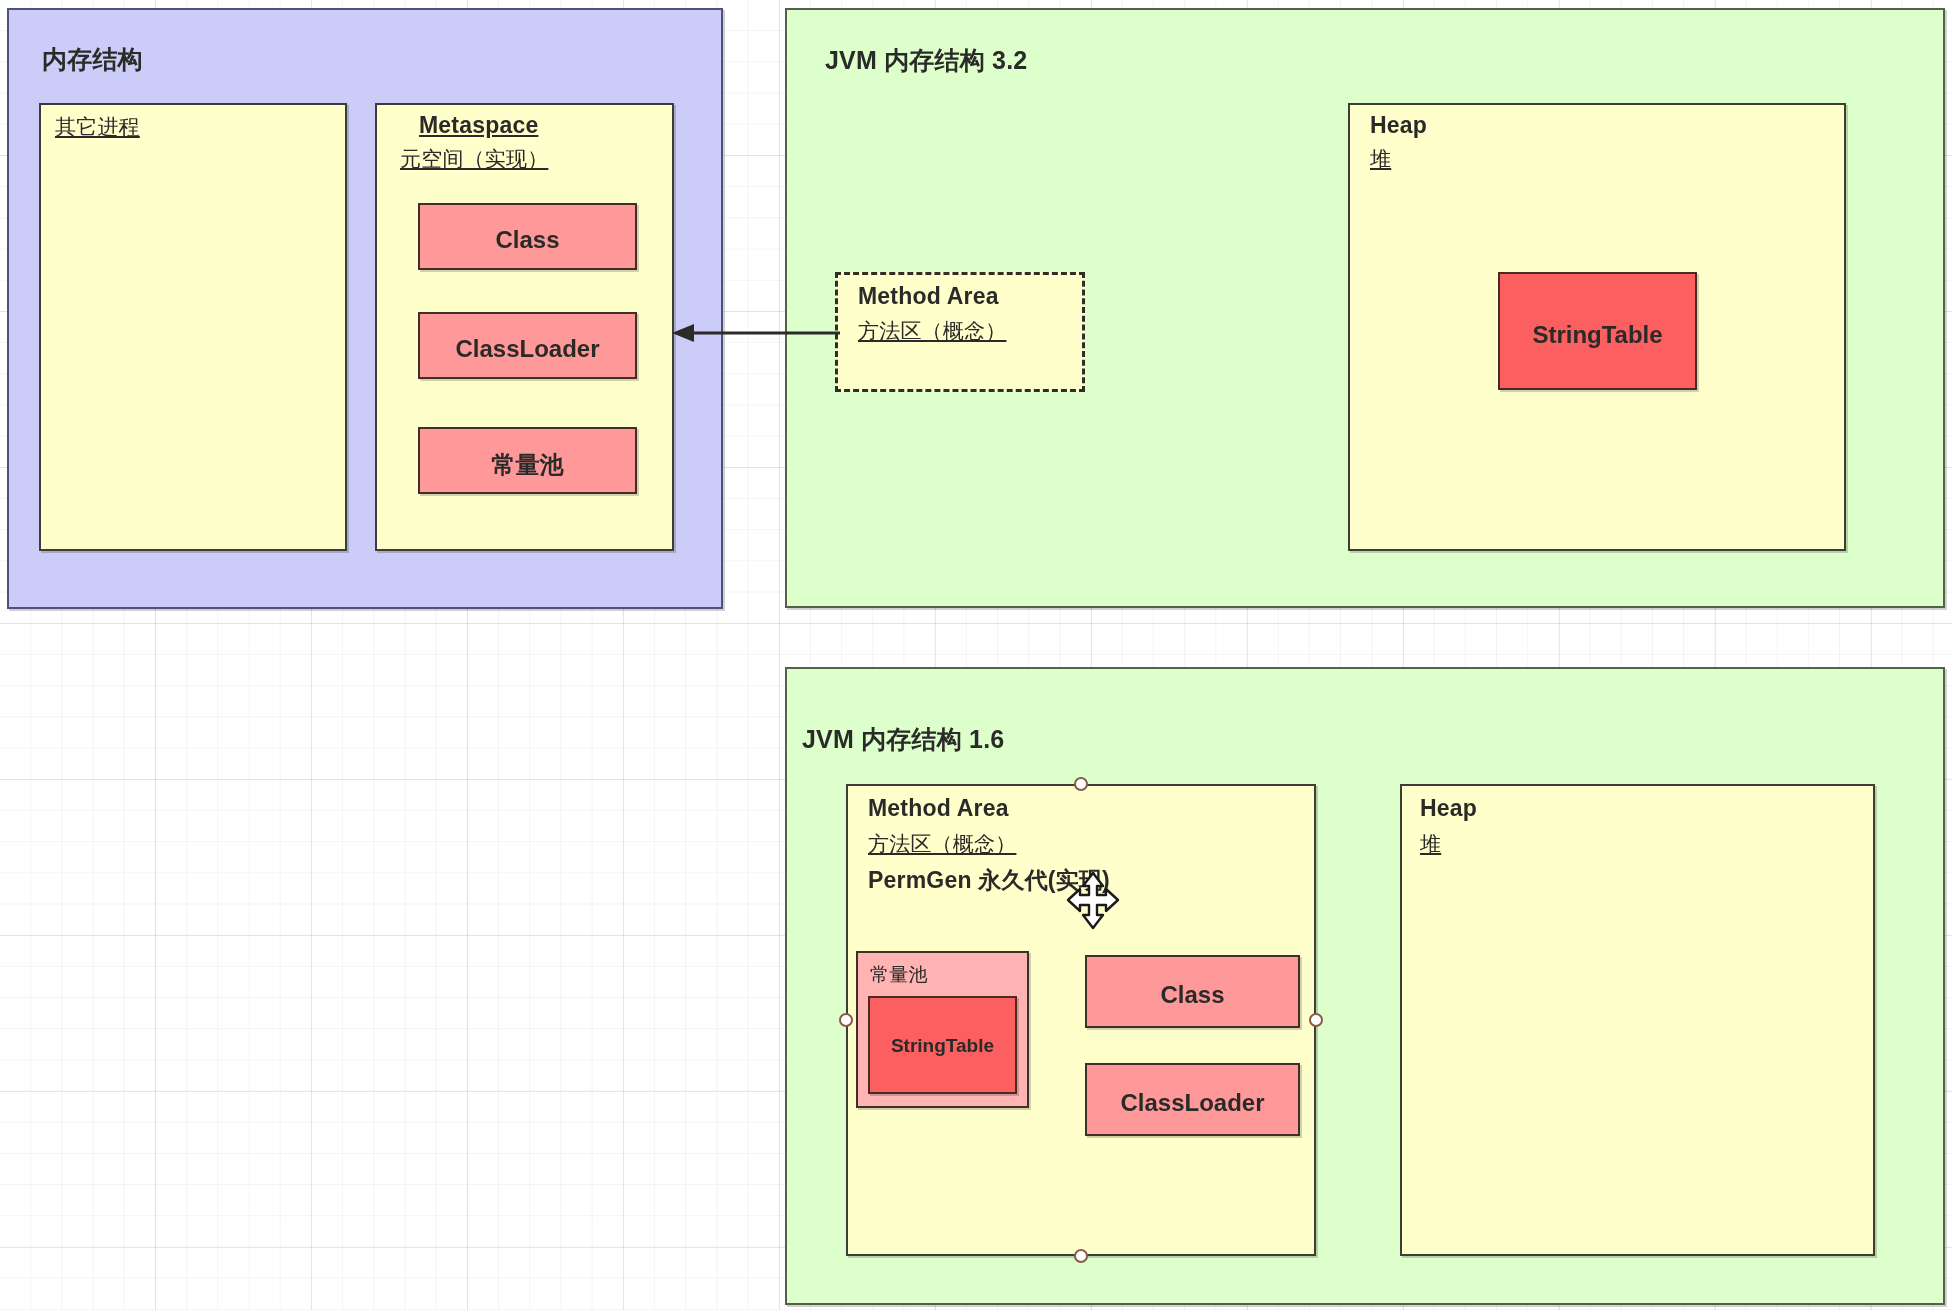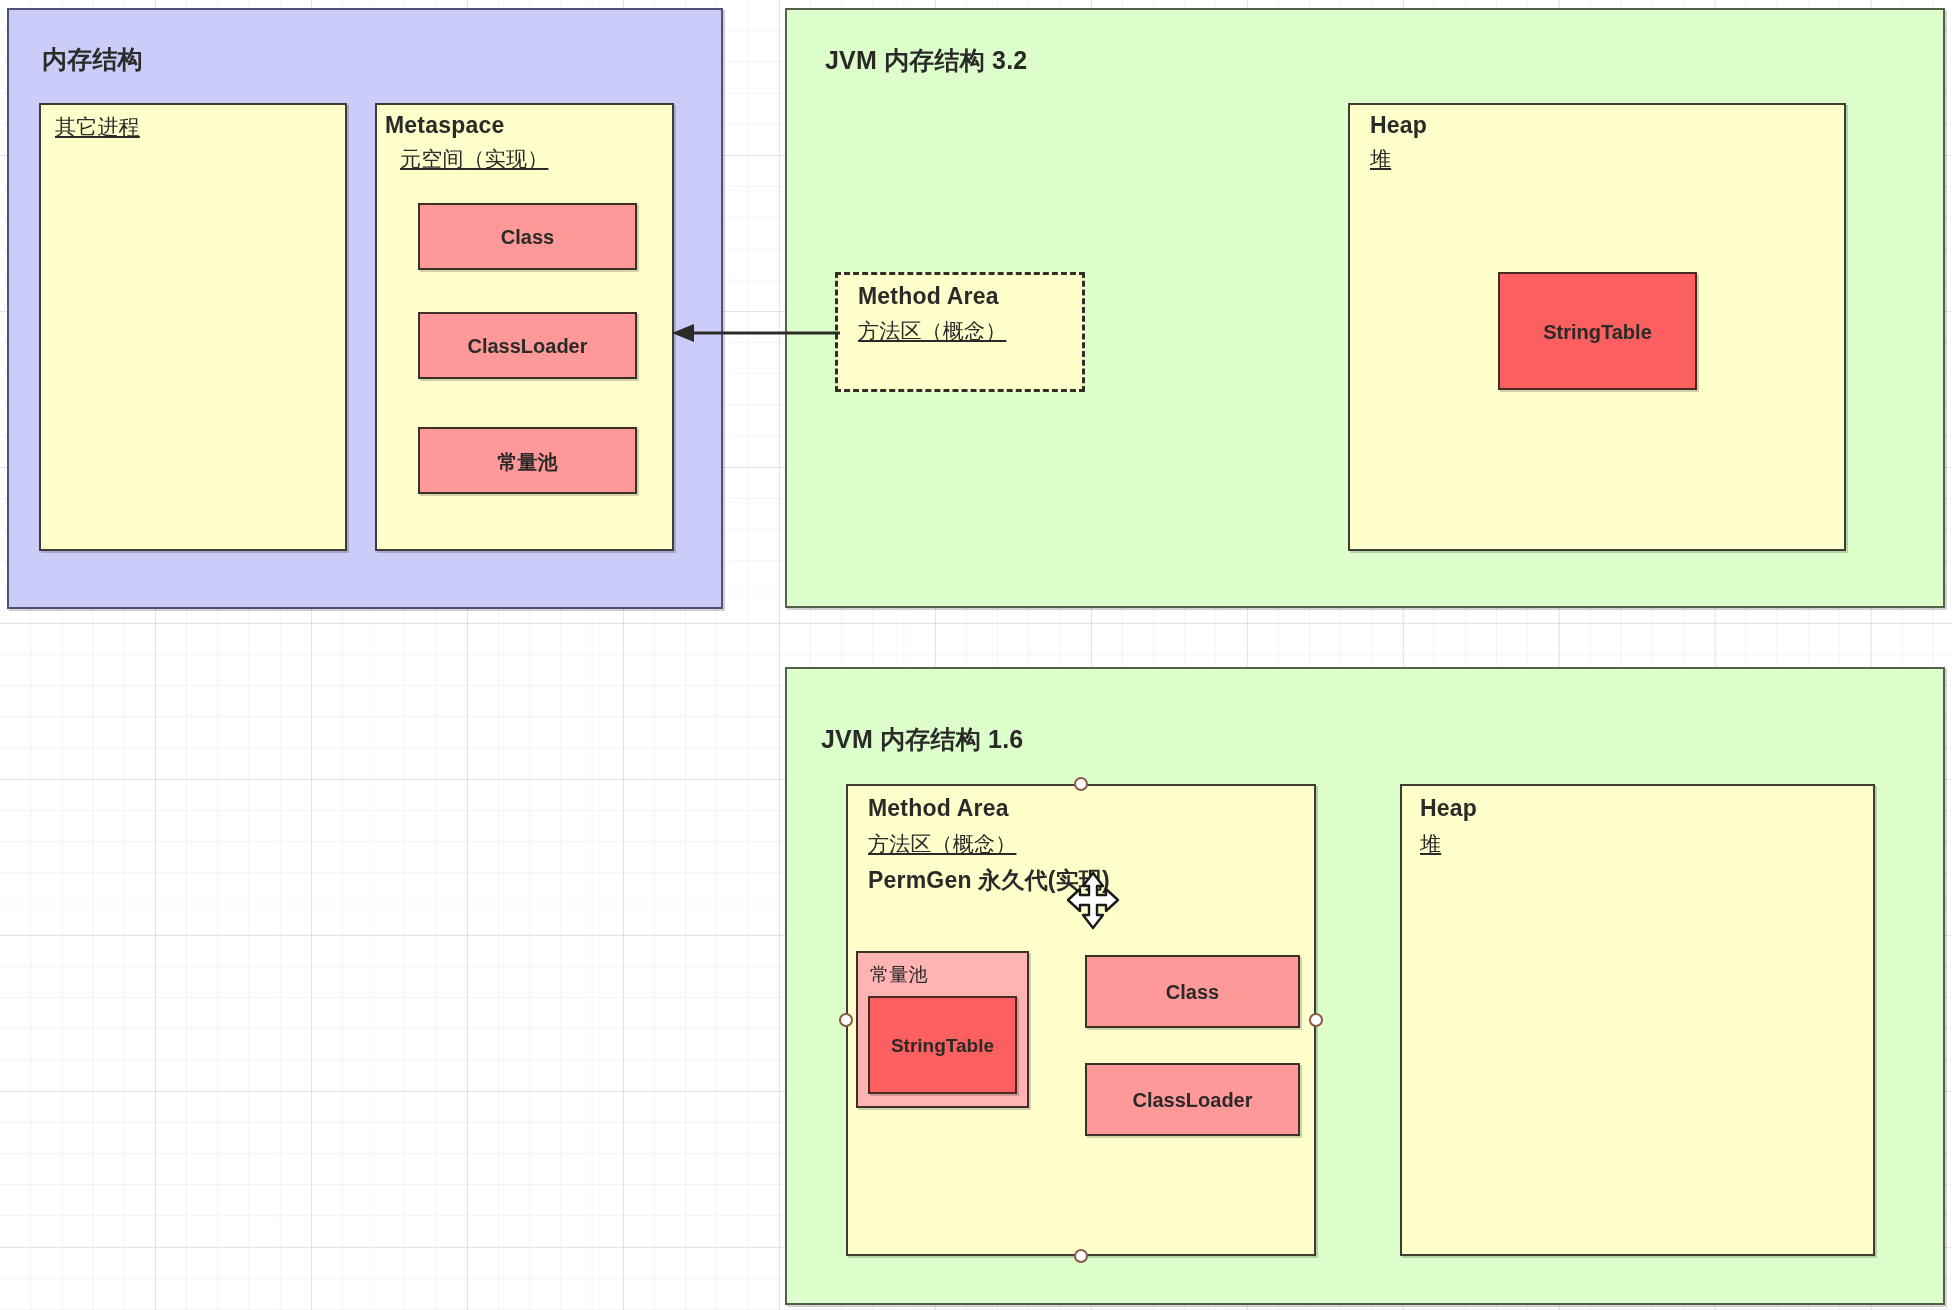--- a/index.html
+++ b/index.html
@@ -48,21 +48,21 @@
     text-decoration: underline;
   }
   .sub-cn {
     font-size: 19px;
     font-weight: normal;
   }
   .chip-txt {
     position: absolute;
     left: 0; right: 0;
     text-align: center;
-    font-size: 20px;
+    font-size: 24px;
     font-weight: bold;
     color: #2a2a28;
   }
   .purple   { background: #ccccf9; border-color: #50507a; }
   .green    { background: #ddffcc; border-color: #55604a; }
   .cream    { background: #ffffcc; border-color: #3d3d36; }
   .pink     { background: #ff9999; border-color: #3d3029; }
   .pinklite { background: #ffb3b3; border-color: #3d3029; }
   .red      { background: #fb5f5f; border-color: #4a2a25; }
   .dashed {
@@ -88,21 +88,21 @@
 <div id="canvas">
 
   <div class="box purple" style="left:7px; top:8px; width:716px; height:601px;">
   </div>
   <div class="lbl title-cn" style="left:42px; top:43px;">内存结构</div>
 
   <div class="box cream" style="left:39px; top:103px; width:308px; height:448px;"></div>
   <div class="lbl hdr-cn" style="left:55px; top:113px;">其它进程</div>
 
   <div class="box cream" style="left:375px; top:103px; width:299px; height:448px;"></div>
-  <div class="lbl hdr-en" style="left:385px; top:112px;">Metaspace</div>
+  <div class="lbl hdr-en" style="left:419px; top:112px;text-decoration:underline;">Metaspace</div>
   <div class="lbl hdr-cn" style="left:400px; top:145px;">元空间（实现）</div>
 
   <div class="box pink" style="left:418px; top:203px; width:219px; height:67px;">
     <span class="chip-txt" style="top:21px;">Class</span>
   </div>
 
   <div class="box pink" style="left:418px; top:312px; width:219px; height:67px;">
     <span class="chip-txt" style="top:21px;">ClassLoader</span>
   </div>
 
@@ -124,21 +124,21 @@
 
   <div class="box cream" style="left:1348px; top:103px; width:498px; height:448px;"></div>
   <div class="lbl hdr-en" style="left:1370px; top:112px;">Heap</div>
   <div class="lbl hdr-cn" style="left:1370px; top:145px;">堆</div>
 
   <div class="box red" style="left:1498px; top:272px; width:199px; height:118px;">
     <span class="chip-txt" style="top:47px;">StringTable</span>
   </div>
 
   <div class="box green" style="left:785px; top:667px; width:1160px; height:638px;"></div>
-  <div class="lbl title-cn" style="left:821px; top:723px;">JVM 内存结构 1.6</div>
+  <div class="lbl title-cn" style="left:802px; top:723px;">JVM 内存结构 1.6</div>
 
   <div class="box cream" style="left:846px; top:784px; width:470px; height:472px;"></div>
   <div class="lbl hdr-en" style="left:868px; top:795px;">Method Area</div>
   <div class="lbl hdr-cn" style="left:868px; top:830px;">方法区（概念）</div>
   <div class="lbl hdr-en" style="left:868px; top:865px;">PermGen 永久代(实现)</div>
 
   <div class="handle" style="left:1074px; top:777px;"></div>
   <div class="handle" style="left:839px;  top:1013px;"></div>
   <div class="handle" style="left:1309px; top:1013px;"></div>
   <div class="handle" style="left:1074px; top:1249px;"></div>

